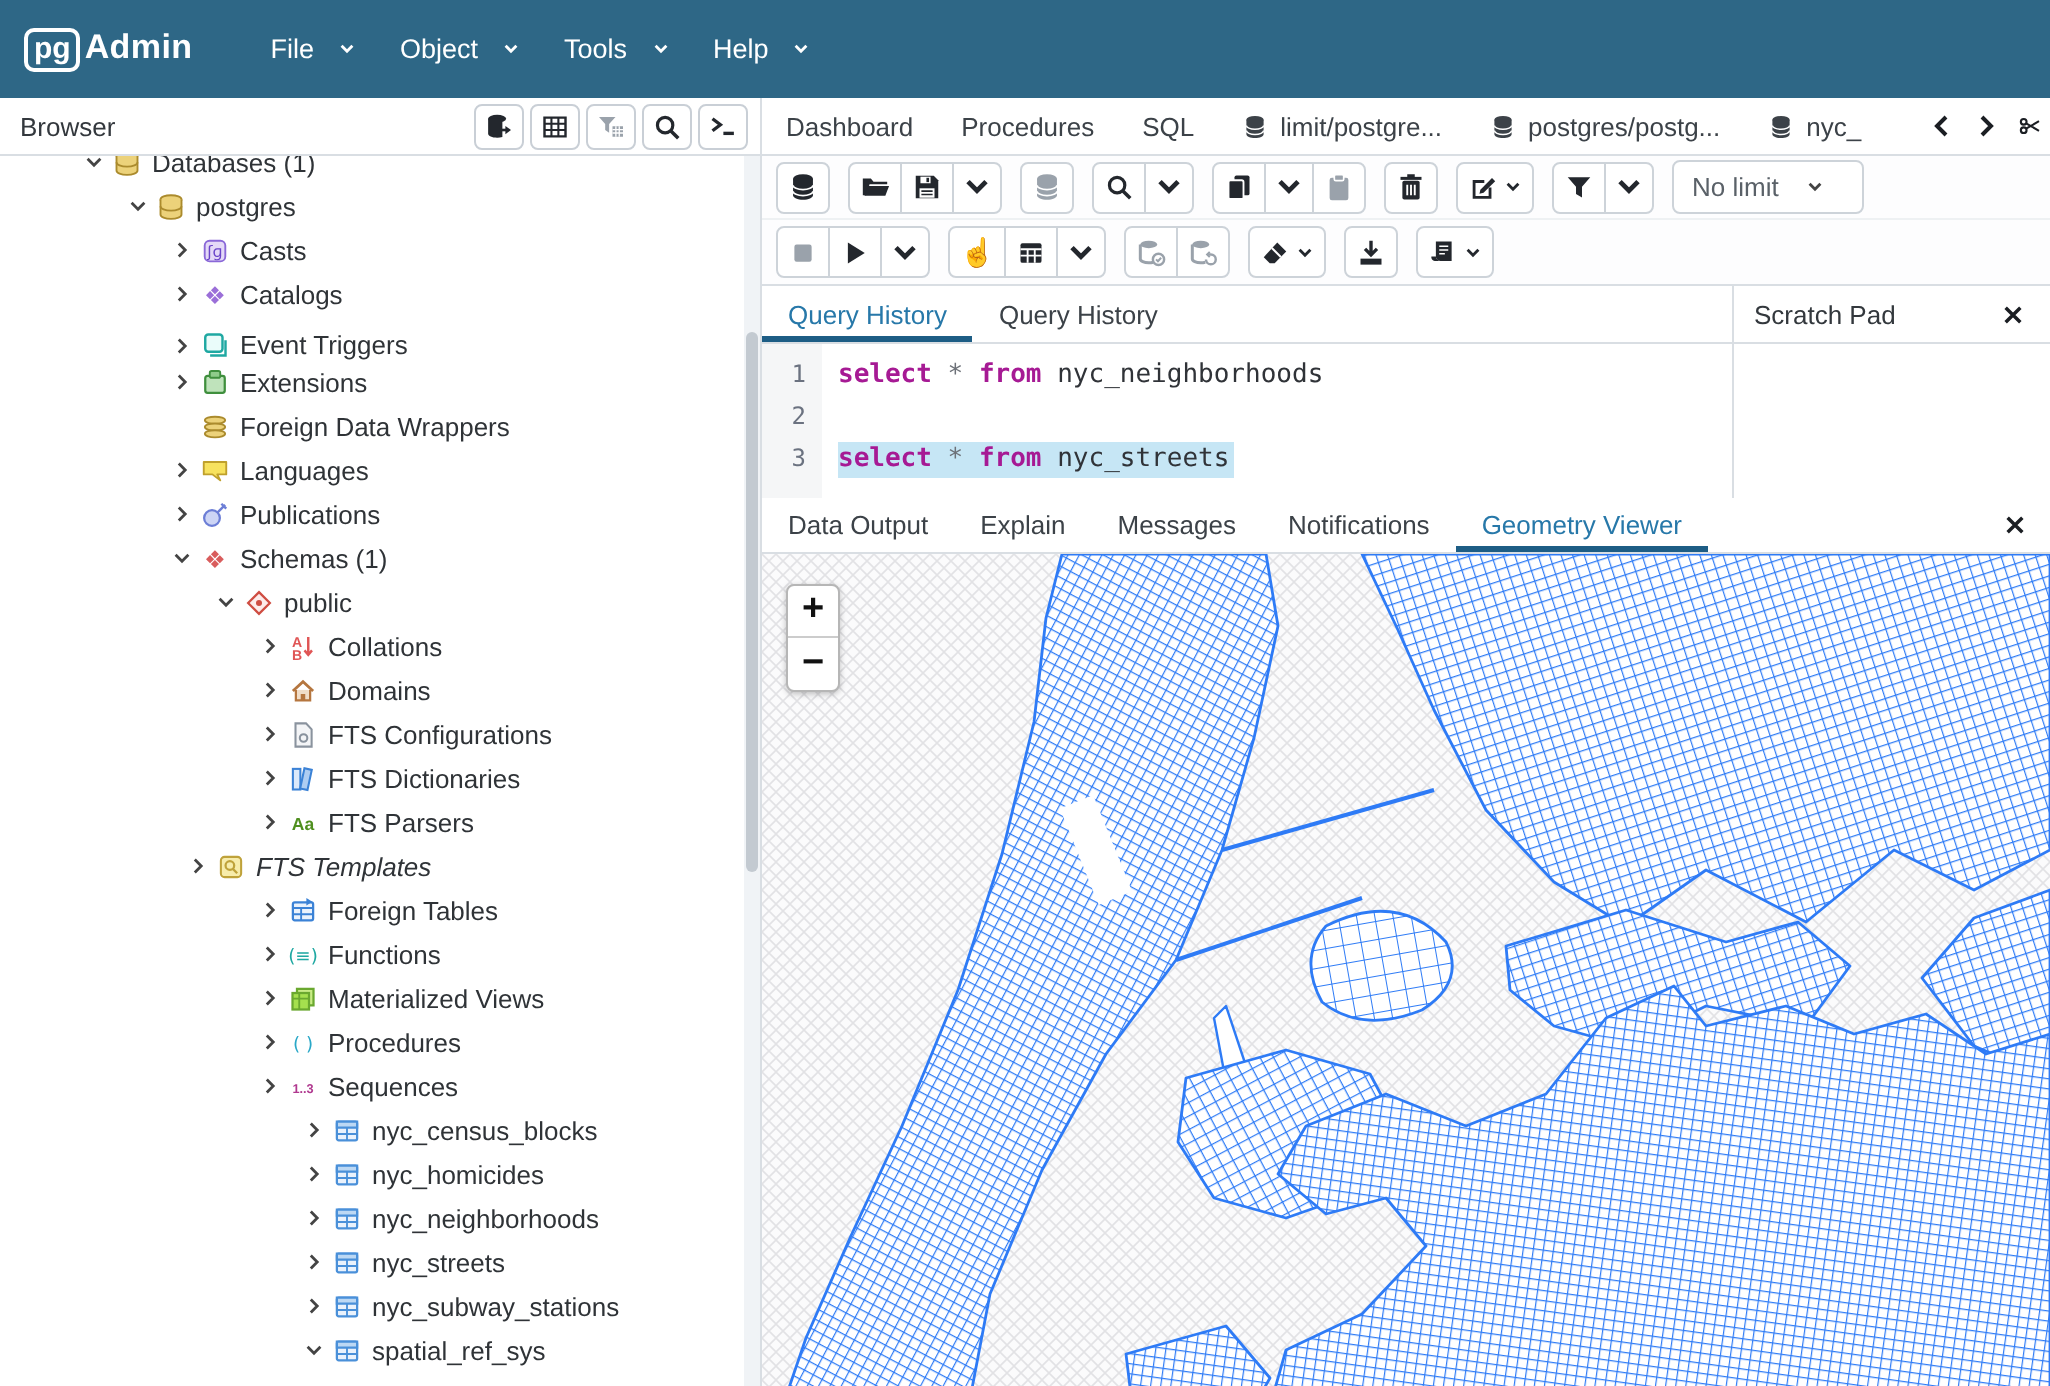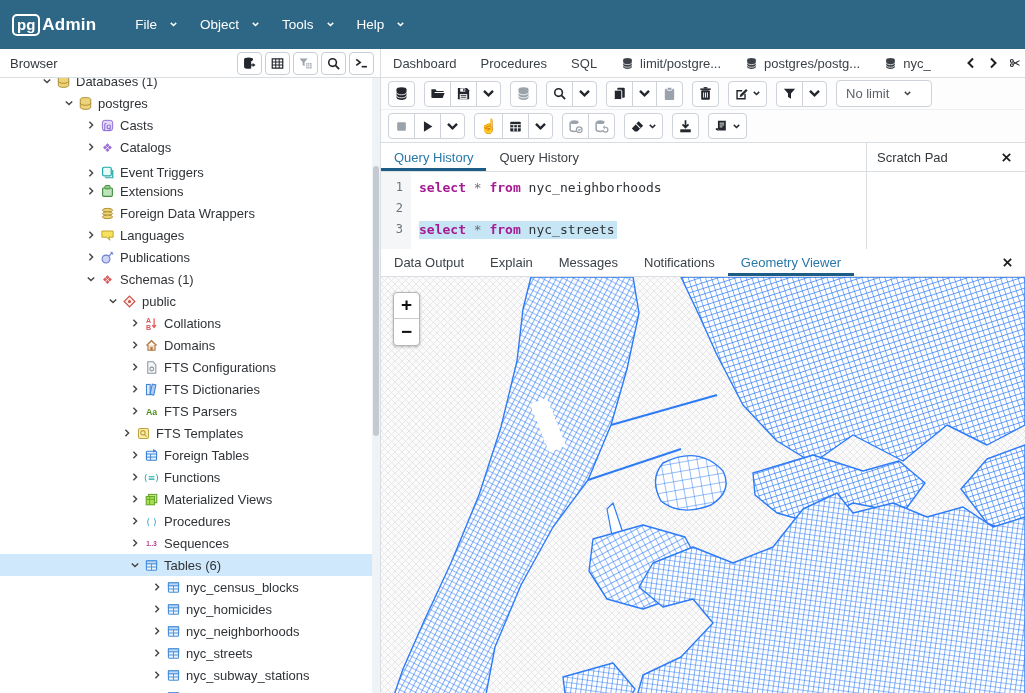--- a/index.html
+++ b/index.html
@@ -479,21 +479,21 @@
               <path d="M3.4 1.8l3.2 3.2-3.2 3.2" fill="none" stroke="currentColor" stroke-width="1.4"></path>
             </svg>
           </span>
           <span class="ticon" style="display: inline-flex; align-items: center;">
             <svg viewBox="0 0 18 16">
               <text x="9" y="12" font-size="10.5" font-weight="bold" fill="#4f8f1f" text-anchor="middle" font-family="Liberation Sans, sans-serif">Aa</text>
             </svg>
           </span>
           <span class="tlabel">FTS Parsers</span>
         </div>
-        <div class="tree-row" style="padding-left: 120px;">
+        <div class="tree-row" style="padding-left: 92px; font-style: italic;">
           <span class="expander">
             <svg viewBox="0 0 10 10">
               <path d="M3.4 1.8l3.2 3.2-3.2 3.2" fill="none" stroke="currentColor" stroke-width="1.4"></path>
             </svg>
           </span>
           <span class="ticon" style="display: inline-flex; align-items: center;">
             <svg viewBox="0 0 16 16">
               <rect x="2.6" y="2.6" width="10.8" height="10.8" rx="2" fill="#f7ecab" stroke="#bfa23a" stroke-width="1.1"></rect>
               <circle cx="7.4" cy="7.2" r="2.3" fill="none" stroke="#bfa23a" stroke-width="1.2"></circle>
               <path d="M9 9l2.3 2.3" stroke="#bfa23a" stroke-width="1.2"></path>
@@ -562,35 +562,20 @@
             <svg viewBox="0 0 10 10">
               <path d="M3.4 1.8l3.2 3.2-3.2 3.2" fill="none" stroke="currentColor" stroke-width="1.4"></path>
             </svg>
           </span>
           <span class="ticon" style="display: inline-flex; align-items: center;">
             <svg viewBox="0 0 20 16">
               <text x="10" y="11.8" font-size="8.5" font-weight="bold" fill="#b0388f" text-anchor="middle" font-family="Liberation Sans, sans-serif">1..3</text>
             </svg>
           </span>
           <span class="tlabel">Sequences</span>
-        </div>
-        <div class="tree-row selected" style="padding-left: 128px;">
-          <span class="expander">
-            <svg viewBox="0 0 10 10">
-              <path d="M1.8 3.4l3.2 3.2 3.2-3.2" fill="none" stroke="currentColor" stroke-width="1.4"></path>
-            </svg>
-          </span>
-          <span class="ticon" style="display: inline-flex; align-items: center;">
-            <svg viewBox="0 0 16 16">
-              <rect x="2.6" y="3" width="10.8" height="10" rx="1" fill="#eaf2fc" stroke="#4a90d9" stroke-width="1.2"></rect>
-              <rect x="2.6" y="3" width="10.8" height="3.2" fill="#bcd8f4" stroke="#4a90d9" stroke-width="1.2"></rect>
-              <path d="M2.6 9.6h10.8M8 6.2V13" stroke="#4a90d9"></path>
-            </svg>
-          </span>
-          <span class="tlabel">Tables (6)</span>
         </div>
         <div class="tree-row" style="padding-left: 150px;">
           <span class="expander">
             <svg viewBox="0 0 10 10">
               <path d="M3.4 1.8l3.2 3.2-3.2 3.2" fill="none" stroke="currentColor" stroke-width="1.4"></path>
             </svg>
           </span>
           <span class="ticon" style="display: inline-flex; align-items: center;">
             <svg viewBox="0 0 16 16">
               <rect x="2.6" y="3" width="10.8" height="10" rx="1" fill="#eaf2fc" stroke="#4a90d9" stroke-width="1.2"></rect>

